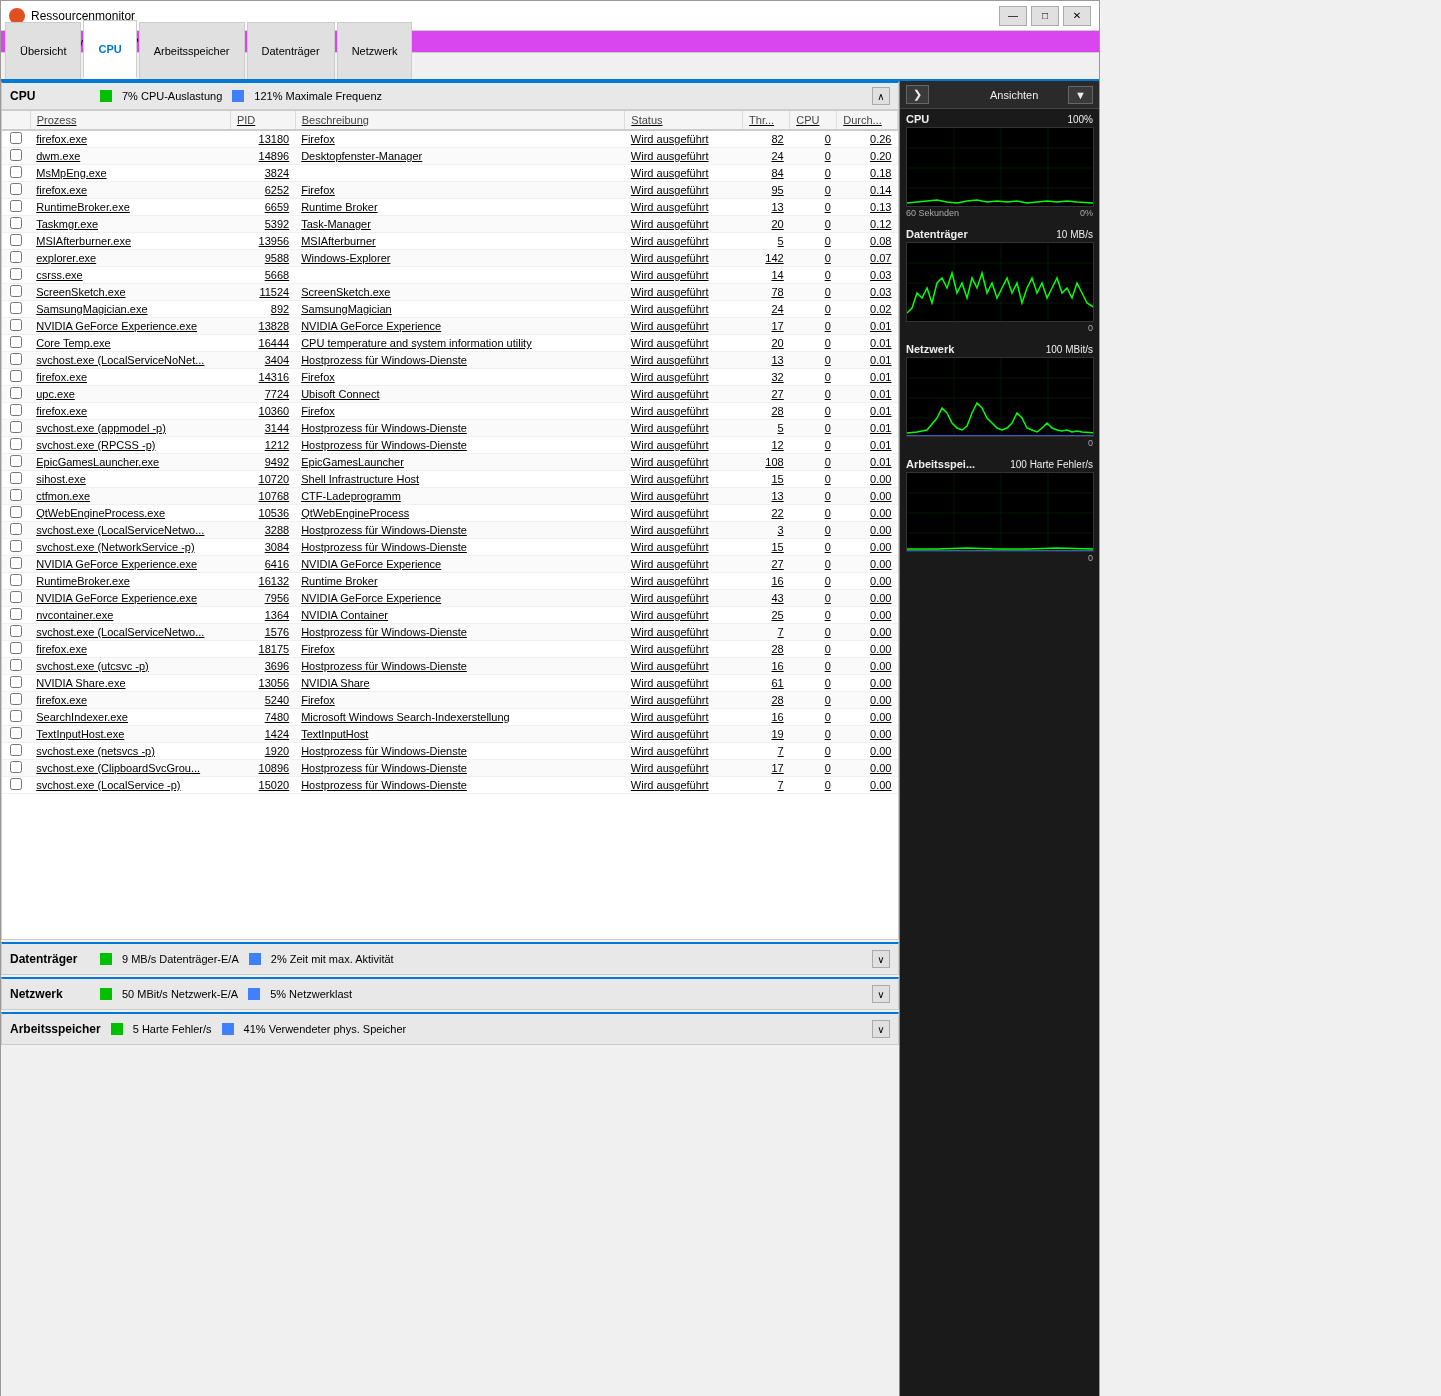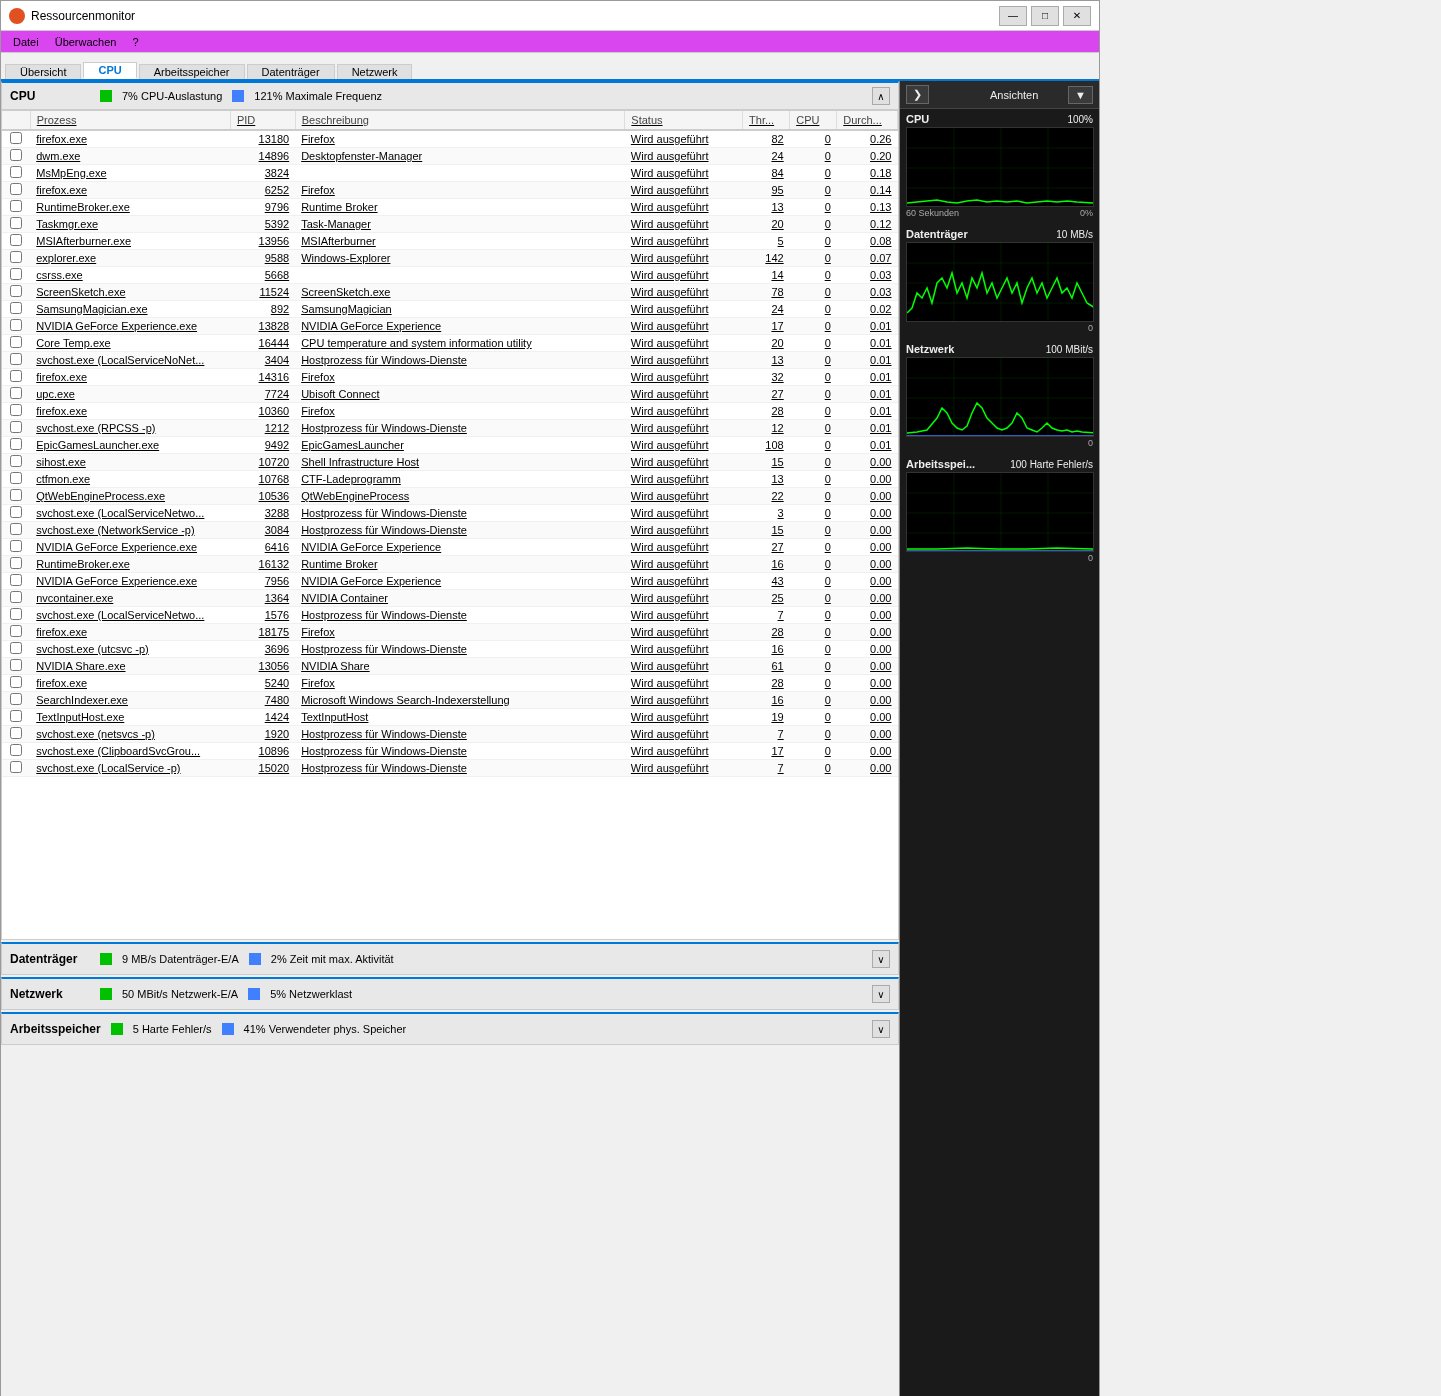--- a/index.html
+++ b/index.html
@@ -63,21 +63,21 @@
     }
     .tab-bar {
       background: #f0f0f0;
       height: 28px;
       display: flex;
       align-items: flex-end;
       padding: 0 4px;
       border-bottom: 2px solid #0078d7;
     }
     .tab {
-      padding: 1px 14px;
+      padding: 22px 14px;
       cursor: pointer;
       font-size: 11px;
       border: 1px solid #ccc;
       border-bottom: none;
       background: #e0e0e0;
       margin-right: 2px;
     }
     .tab.active {
       background: #fff;
       border-bottom: 2px solid #fff;
@@ -337,21 +337,21 @@
                 <td class="col-pid">6252</td>
                 <td class="col-desc" title="Firefox">Firefox</td>
                 <td class="col-status">Wird ausgeführt</td>
                 <td class="col-thr">95</td>
                 <td class="col-cpu">0</td>
                 <td class="col-avg">0.14</td>
               </tr>
               <tr>
                 <td class="col-check checkbox-cell"><input type="checkbox" style=""></td>
                 <td class="col-proc" title="RuntimeBroker.exe">RuntimeBroker.exe</td>
-                <td class="col-pid">9796</td>
+                <td class="col-pid">6659</td>
                 <td class="col-desc" title="Runtime Broker">Runtime Broker</td>
                 <td class="col-status">Wird ausgeführt</td>
                 <td class="col-thr">13</td>
                 <td class="col-cpu">0</td>
                 <td class="col-avg">0.13</td>
               </tr>
               <tr>
                 <td class="col-check checkbox-cell"><input type="checkbox" style=""></td>
                 <td class="col-proc" title="Taskmgr.exe">Taskmgr.exe</td>
                 <td class="col-pid">5392</td>
@@ -461,20 +461,30 @@
                 <td class="col-cpu">0</td>
                 <td class="col-avg">0.01</td>
               </tr>
               <tr>
                 <td class="col-check checkbox-cell"><input type="checkbox" style=""></td>
                 <td class="col-proc" title="firefox.exe">firefox.exe</td>
                 <td class="col-pid">10360</td>
                 <td class="col-desc" title="Firefox">Firefox</td>
                 <td class="col-status">Wird ausgeführt</td>
                 <td class="col-thr">28</td>
+                <td class="col-cpu">0</td>
+                <td class="col-avg">0.01</td>
+              </tr>
+              <tr>
+                <td class="col-check checkbox-cell"><input type="checkbox" style=""></td>
+                <td class="col-proc" title="svchost.exe (appmodel -p)">svchost.exe (appmodel -p)</td>
+                <td class="col-pid">3144</td>
+                <td class="col-desc" title="Hostprozess für Windows-Dienste">Hostprozess für Windows-Dienste</td>
+                <td class="col-status">Wird ausgeführt</td>
+                <td class="col-thr">5</td>
                 <td class="col-cpu">0</td>
                 <td class="col-avg">0.01</td>
               </tr>
               <tr>
                 <td class="col-check checkbox-cell"><input type="checkbox" style=""></td>
                 <td class="col-proc" title="svchost.exe (RPCSS -p)">svchost.exe (RPCSS -p)</td>
                 <td class="col-pid">1212</td>
                 <td class="col-desc" title="Hostprozess für Windows-Dienste">Hostprozess für Windows-Dienste</td>
                 <td class="col-status">Wird ausgeführt</td>
                 <td class="col-thr">12</td>

